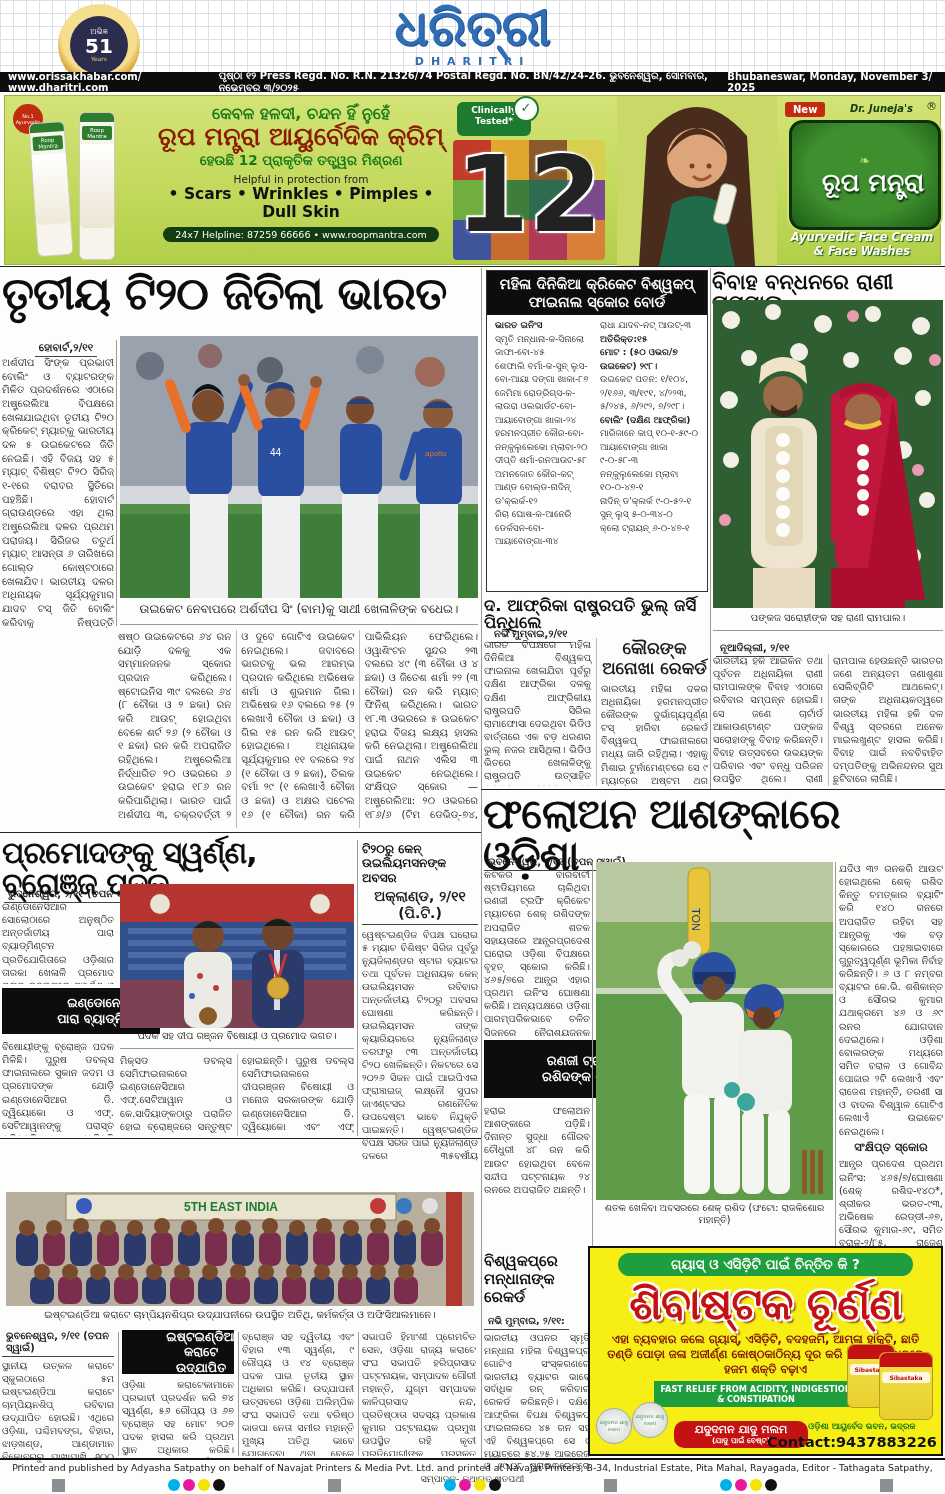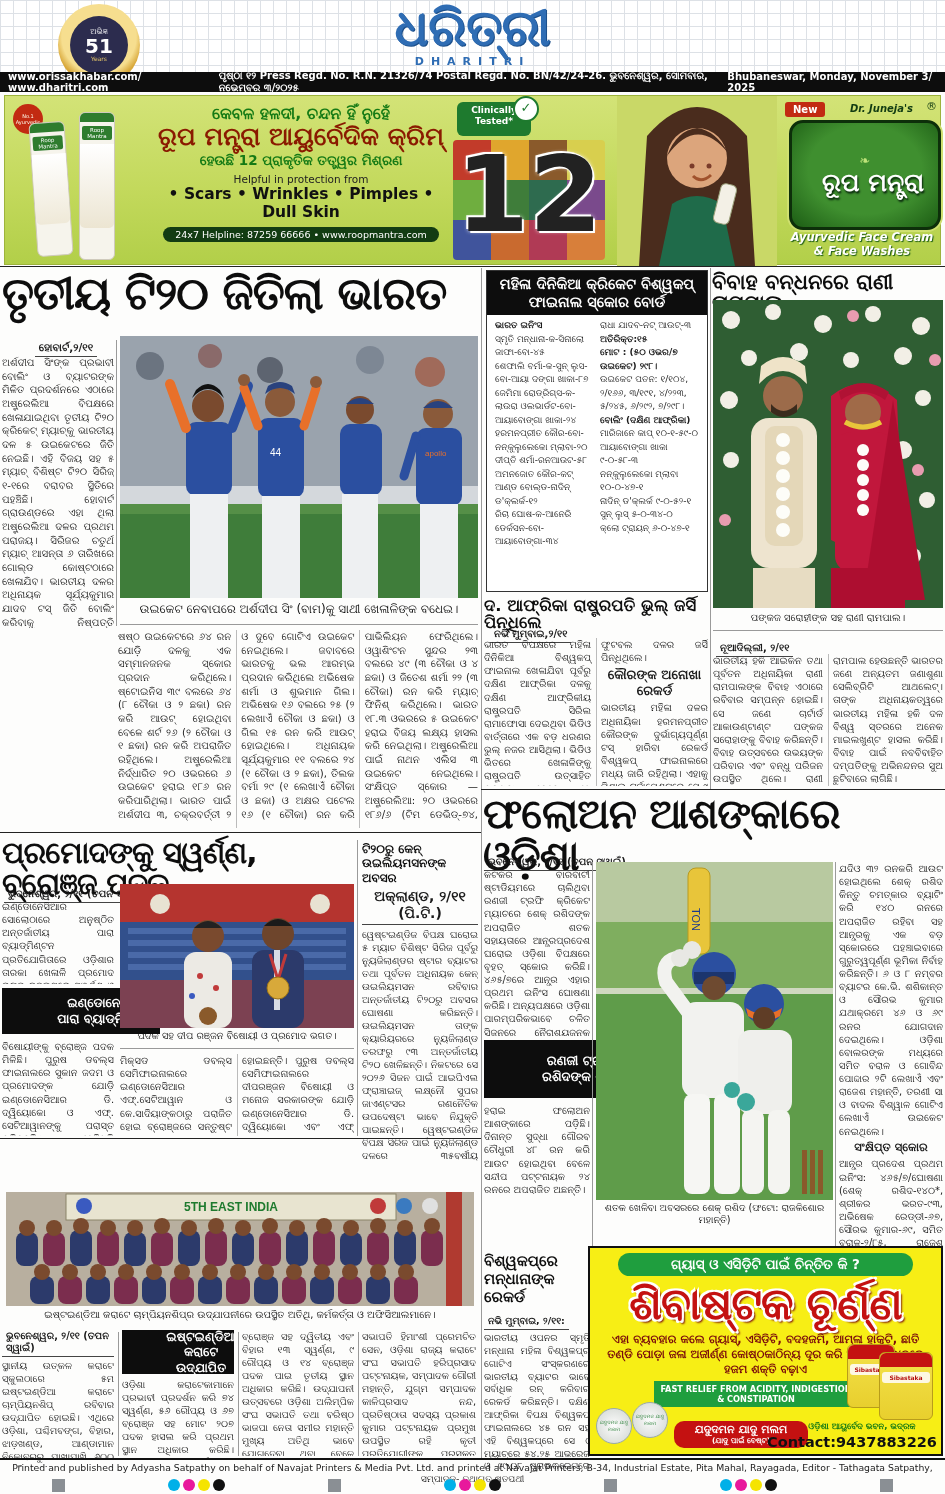--- a/index.html
+++ b/index.html
@@ -62,21 +62,21 @@
     text-align:center;text-shadow:1px 1px 1px #1c5c14;}
   
   .headline{font-weight:bold;color:#0d0d0d;line-height:1.02;letter-spacing:-1px;}
   .dateline{font-weight:bold;font-size:10.5px;border-bottom:1px solid #444;display:inline-block;padding:0 4px 2px 4px;}
   .bodytxt{font-size:10.2px;line-height:1.34;color:#1c1c1c;}
   .caption{font-size:12px;text-align:center;color:#111;}
   .blackbox{background:#0d0d0d;color:#fff;font-weight:bold;text-align:center;display:flex;align-items:center;justify-content:center;
     flex-direction:column;line-height:1.25;padding-left:46px;}
   .cols2{column-count:2;column-gap:10px;column-rule:1px solid #bbb;}
   .cols3{column-count:3;column-gap:10px;column-rule:1px solid #bbb;}
-  .subhead{font-weight:bold;text-align:center;font-size:13px;line-height:1.2;margin:3px 0;}
+  .subhead{font-weight:bold;text-align:center;font-size:17px;line-height:1.2;margin:3px 0;}
   
   .scorebox{position:absolute;left:486px;top:270px;width:222px;height:322px;border:1px solid #333;box-sizing:border-box;background:#fff;}
   .scorebox .hd{background:#0d0d0d;color:#fff;font-weight:bold;font-size:14.5px;text-align:center;line-height:1.25;padding:4px 2px;}
   .scorebox .bd{display:flex;padding:4px 5px;}
   .scorebox .col{width:50%;font-size:9px;line-height:1.5;padding:0 3px;}
   
   .sibad{position:absolute;left:588px;top:1246px;width:355px;height:210px;background:#f7ee15;border:2px solid #111;box-sizing:border-box;overflow:hidden;}
   .sib-q{margin:5px auto 0 auto;width:295px;background:#1f9e3e;color:#fff;font-weight:bold;font-size:13.5px;text-align:center;
     border-radius:12px;padding:3px 0;}
   .sib-brand{margin-top:2px;text-align:center;font-size:44px;font-weight:bold;color:#c41111;letter-spacing:-1px;

